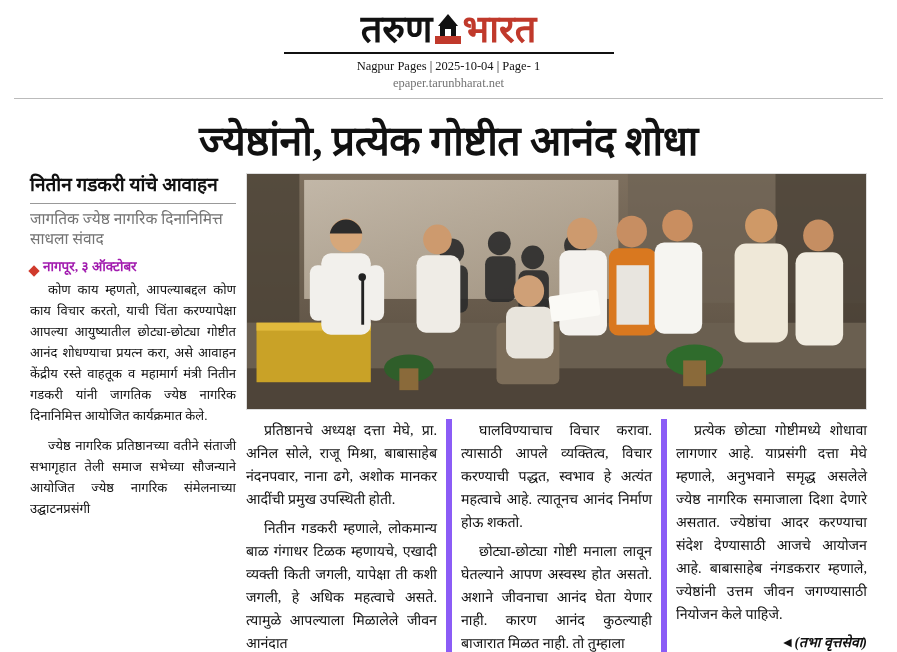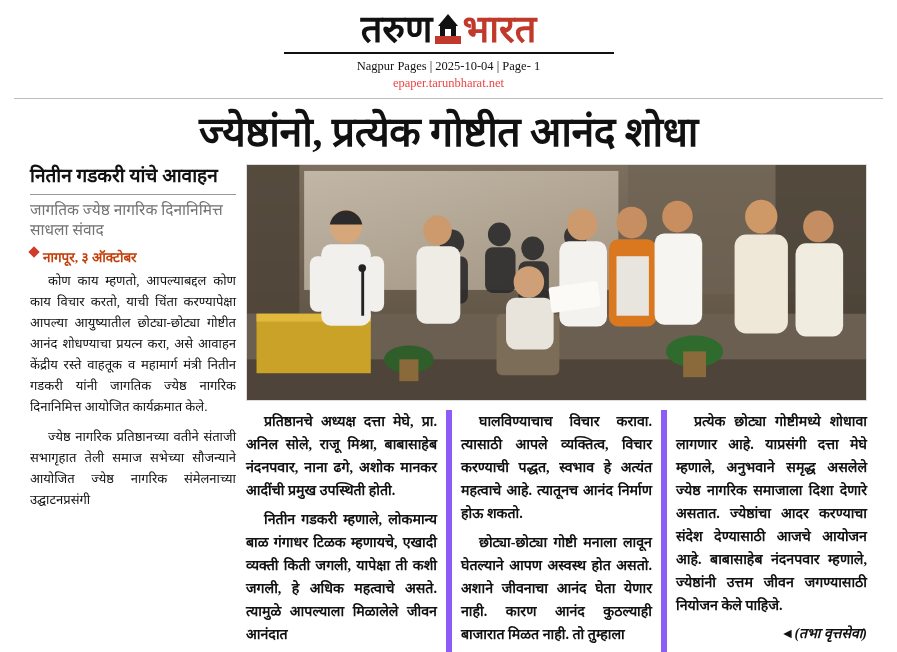--- a/index.html
+++ b/index.html
@@ -63,38 +63,38 @@
   }
   .masthead-line {
     font-family: "Liberation Serif", serif;
     font-size: 12.5px;
     color: #111;
     line-height: 1.35;
   }
   .masthead-site {
     font-family: "Liberation Serif", serif;
     font-size: 12.5px;
-    color: #ef4444;
+    color: #737373;
     line-height: 1.35;
   }
   .mast-hr {
     border: none;
     border-top: 1px solid #bbb;
     margin: 6px 14px 0 14px;
   }
 
   
   .headline {
     text-align: center;
     font-family: "Liberation Serif", serif;
     font-weight: bold;
     font-size: 41px;
     line-height: 1.15;
     color: #111;
-    margin: 10px 16px 8px 16px;
+    margin: 19px 16px 8px 16px;
     letter-spacing: -0.5px;
   }
 
   
   .content {
     display: flex;
     padding: 0 30px;
     box-sizing: border-box;
   }
   .col-left {
@@ -125,23 +125,23 @@
     font-weight: normal;
     font-size: 15.5px;
     line-height: 1.3;
     color: #737373;
   }
   .dateline {
     margin-top: 8px;
     font-family: "Liberation Serif", serif;
     font-weight: bold;
     font-size: 13.5px;
-    color: #c2410c;
+    color: #a21caf;
     display: flex;
-    align-items: flex-start;
+    align-items: flex-end;
     gap: 5px;
   }
   .diamond {
     display: inline-block;
     width: 8px;
     height: 8px;
     background: #d03a2c;
     transform: rotate(45deg);
   }
   .lead-text {
@@ -189,21 +189,20 @@
   .lcol:first-child {
     border-left: none;
     padding-left: 0;
   }
   .lcol:last-child {
     padding-right: 0;
   }
   .lcol p {
     margin: 0 0 6px 0;
     text-indent: 18px;
-    font-weight: bold;
   }
   .credit {
     text-align: right;
     font-weight: bold;
     font-style: italic;
     font-size: 14px;
     margin-top: 2px;
   }
 </style>
 </head>
@@ -346,20 +345,20 @@
       <div class="lower-cols">
         <div class="lcol">
           <p>प्रतिष्ठानचे अध्यक्ष दत्ता मेघे, प्रा. अनिल सोले, राजू मिश्रा, बाबासाहेब नंदनपवार, नाना ढगे, अशोक मानकर आदींची प्रमुख उपस्थिती होती.</p>
           <p>नितीन गडकरी म्हणाले, लोकमान्य बाळ गंगाधर टिळक म्हणायचे, एखादी व्यक्ती किती जगली, यापेक्षा ती कशी जगली, हे अधिक महत्वाचे असते. त्यामुळे आपल्याला मिळालेले जीवन आनंदात</p>
         </div>
         <div class="lcol">
           <p>घालविण्याचाच विचार करावा. त्यासाठी आपले व्यक्तित्व, विचार करण्याची पद्धत, स्वभाव हे अत्यंत महत्वाचे आहे. त्यातूनच आनंद निर्माण होऊ शकतो.</p>
           <p>छोट्या-छोट्या गोष्टी मनाला लावून घेतल्याने आपण अस्वस्थ होत असतो. अशाने जीवनाचा आनंद घेता येणार नाही. कारण आनंद कुठल्याही बाजारात मिळत नाही. तो तुम्हाला</p>
         </div>
         <div class="lcol">
-          <p>प्रत्येक छोट्या गोष्टीमध्ये शोधावा लागणार आहे. याप्रसंगी दत्ता मेघे म्हणाले, अनुभवाने समृद्ध असलेले ज्येष्ठ नागरिक समाजाला दिशा देणारे असतात. ज्येष्ठांचा आदर करण्याचा संदेश देण्यासाठी आजचे आयोजन आहे. बाबासाहेब नंदनपवार म्हणाले, ज्येष्ठांनी उत्तम जीवन जगण्यासाठी नियोजन केले पाहिजे.</p>
+          <p>प्रत्येक छोट्या गोष्टीमध्ये शोधावा लागणार आहे. याप्रसंगी दत्ता मेघे म्हणाले, अनुभवाने समृद्ध असलेले ज्येष्ठ नागरिक समाजाला दिशा देणारे असतात. ज्येष्ठांचा आदर करण्याचा संदेश देण्यासाठी आजचे आयोजन आहे. बाबासाहेब नंगडकरार म्हणाले, ज्येष्ठांनी उत्तम जीवन जगण्यासाठी नियोजन केले पाहिजे.</p>
           <div class="credit">◄(तभा वृत्तसेवा)</div>
         </div>
       </div>
 
     </div>
   </div>
 </div>
 
 </body></html>

